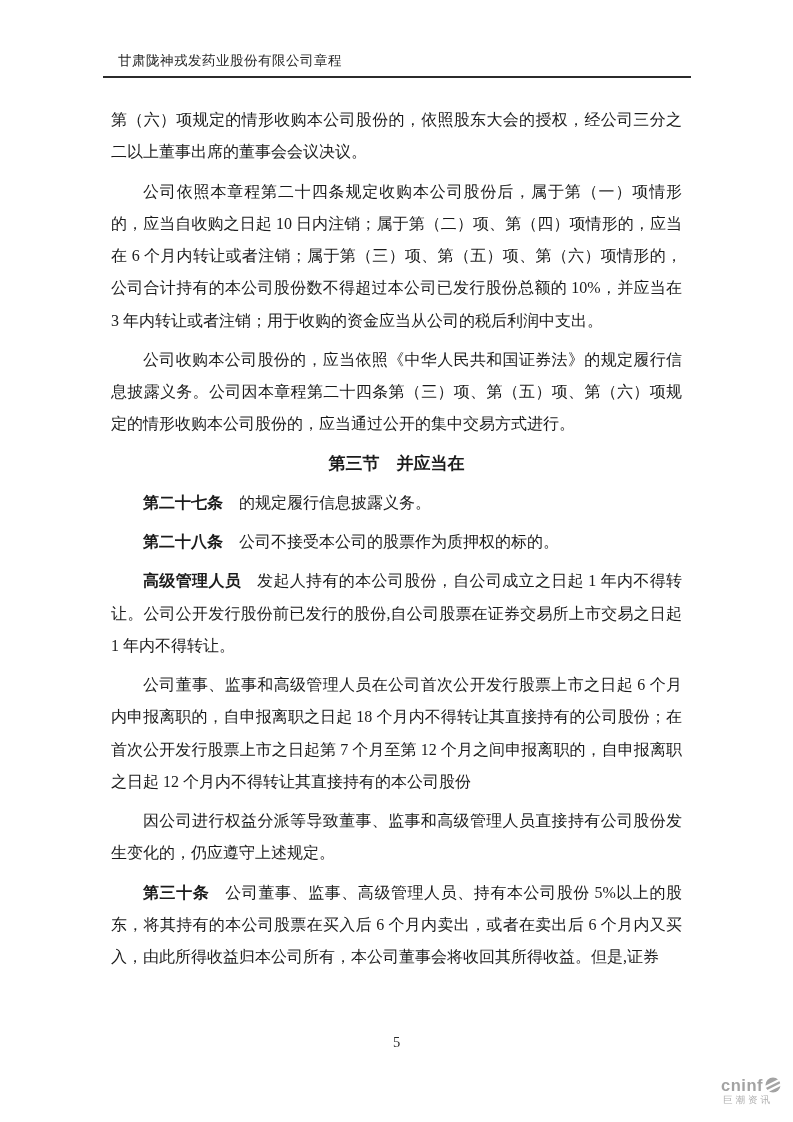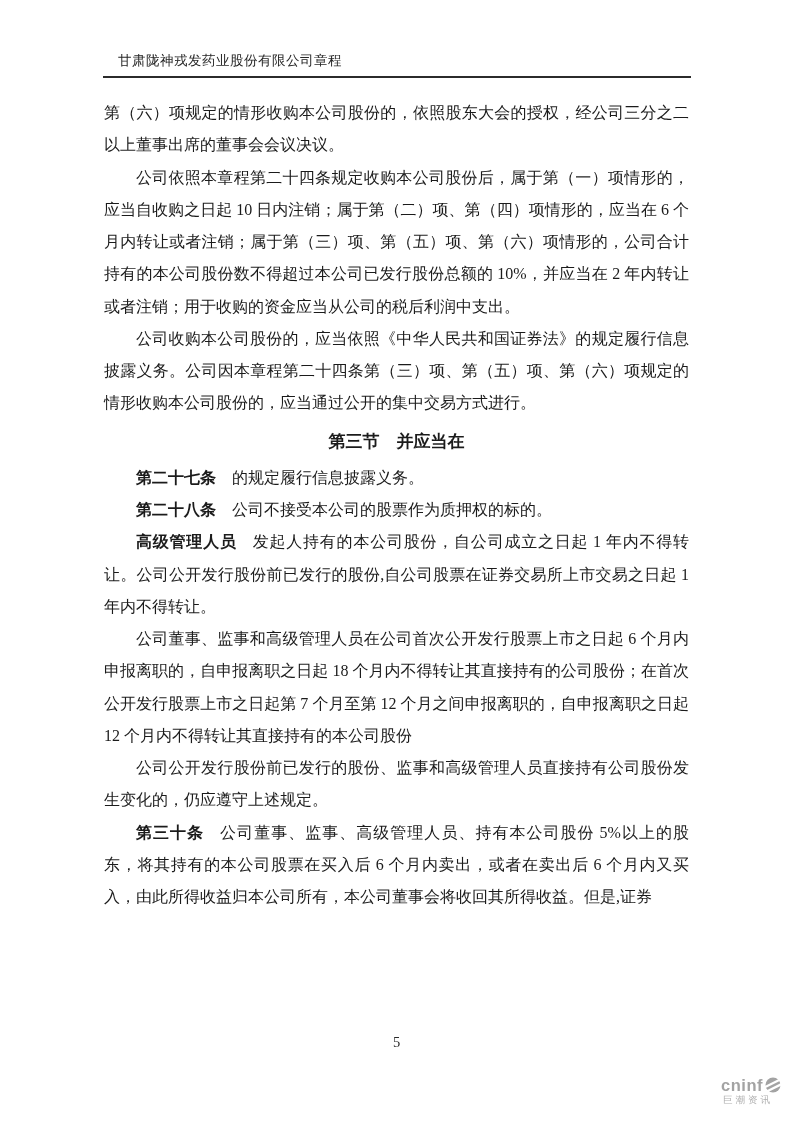--- a/index.html
+++ b/index.html
@@ -32,21 +32,21 @@
   .doc-body {
     position: absolute;
     left: 104px;
     top: 97px;
     width: 585px;
     font-size: 16px;
     line-height: 32.25px;
     text-align: justify;
     text-justify: inter-character;
   }
-  .para { margin: 0; }
+  .para { margin: 7px; }
   .para.indent { text-indent: 2em; }
   .lead { font-weight: bold; margin-right: 1em; }
   .section-heading {
     font-size: 17px;
     font-weight: bold;
     text-align: center;
     text-indent: 0;
     line-height: 32.25px;
     margin: 6px 0 4px 0;
   }
@@ -102,21 +102,21 @@
   <div class="header-title">甘肃陇神戎发药业股份有限公司章程</div>
   <div class="header-rule"></div>
 
   <div class="doc-body">
 
     <p class="para">
       <span>第（六）项规定的情形收购本公司股份的，依照股东大会的授权，经公司三分之二以上董事出席的董事会会议决议。</span>
     </p>
 
     <p class="para indent">
-      <span>公司依照本章程第二十四条规定收购本公司股份后，属于第（一）项情形的，应当自收购之日起 10 日内注销；属于第（二）项、第（四）项情形的，应当在 6 个月内转让或者注销；属于第（三）项、第（五）项、第（六）项情形的，公司合计持有的本公司股份数不得超过本公司已发行股份总额的 10%，并应当在 2 年内转让或者注销；用于收购的资金应当从公司的税后利润中支出。</span>
+      <span>公司依照本章程第二十四条规定收购本公司股份后，属于第（一）项情形的，应当自收购之日起 10 日内注销；属于第（二）项、第（四）项情形的，应当在 6 个月内转让或者注销；属于第（三）项、第（五）项、第（六）项情形的，公司合计持有的本公司股份数不得超过本公司已发行股份总额的 10%，并应当在 3 年内转让或者注销；用于收购的资金应当从公司的税后利润中支出。</span>
     </p>
 
     <p class="para indent">
       <span>公司收购本公司股份的，应当依照《中华人民共和国证券法》的规定履行信息披露义务。公司因本章程第二十四条第（三）项、第（五）项、第（六）项规定的情形收购本公司股份的，应当通过公开的集中交易方式进行。</span>
     </p>
 
     <h2 class="section-heading">第三节　并应当在</h2>
 
     <p class="para indent">
       <b class="lead">第二十七条</b><span>的规定履行信息披露义务。</span>
@@ -129,21 +129,21 @@
     <p class="para indent">
       <b class="lead">高级管理人员</b><span>发起人持有的本公司股份，自公司成立之日起 1 年内不得转让。公司公开发行股份前已发行的股份,自公司股票在证券交易所上市交易之日起 1 年内不得转让。</span>
     </p>
 
 
     <p class="para indent">
       <span>公司董事、监事和高级管理人员在公司首次公开发行股票上市之日起 6 个月内申报离职的，自申报离职之日起 18 个月内不得转让其直接持有的公司股份；在首次公开发行股票上市之日起第 7 个月至第 12 个月之间申报离职的，自申报离职之日起 12 个月内不得转让其直接持有的本公司股份</span>
     </p>
 
     <p class="para indent">
-      <span>公司公开发行股份前已发行的股份、监事和高级管理人员直接持有公司股份发生变化的，仍应遵守上述规定。</span>
+      <span>因公司进行权益分派等导致董事、监事和高级管理人员直接持有公司股份发生变化的，仍应遵守上述规定。</span>
     </p>
 
     <p class="para indent">
       <b class="lead">第三十条</b><span>公司董事、监事、高级管理人员、持有本公司股份 5%以上的股东，将其持有的本公司股票在买入后 6 个月内卖出，或者在卖出后 6 个月内又买入，由此所得收益归本公司所有，本公司董事会将收回其所得收益。但是,证券</span>
     </p>
 
   </div>
 
   <div class="page-number">5</div>
 

